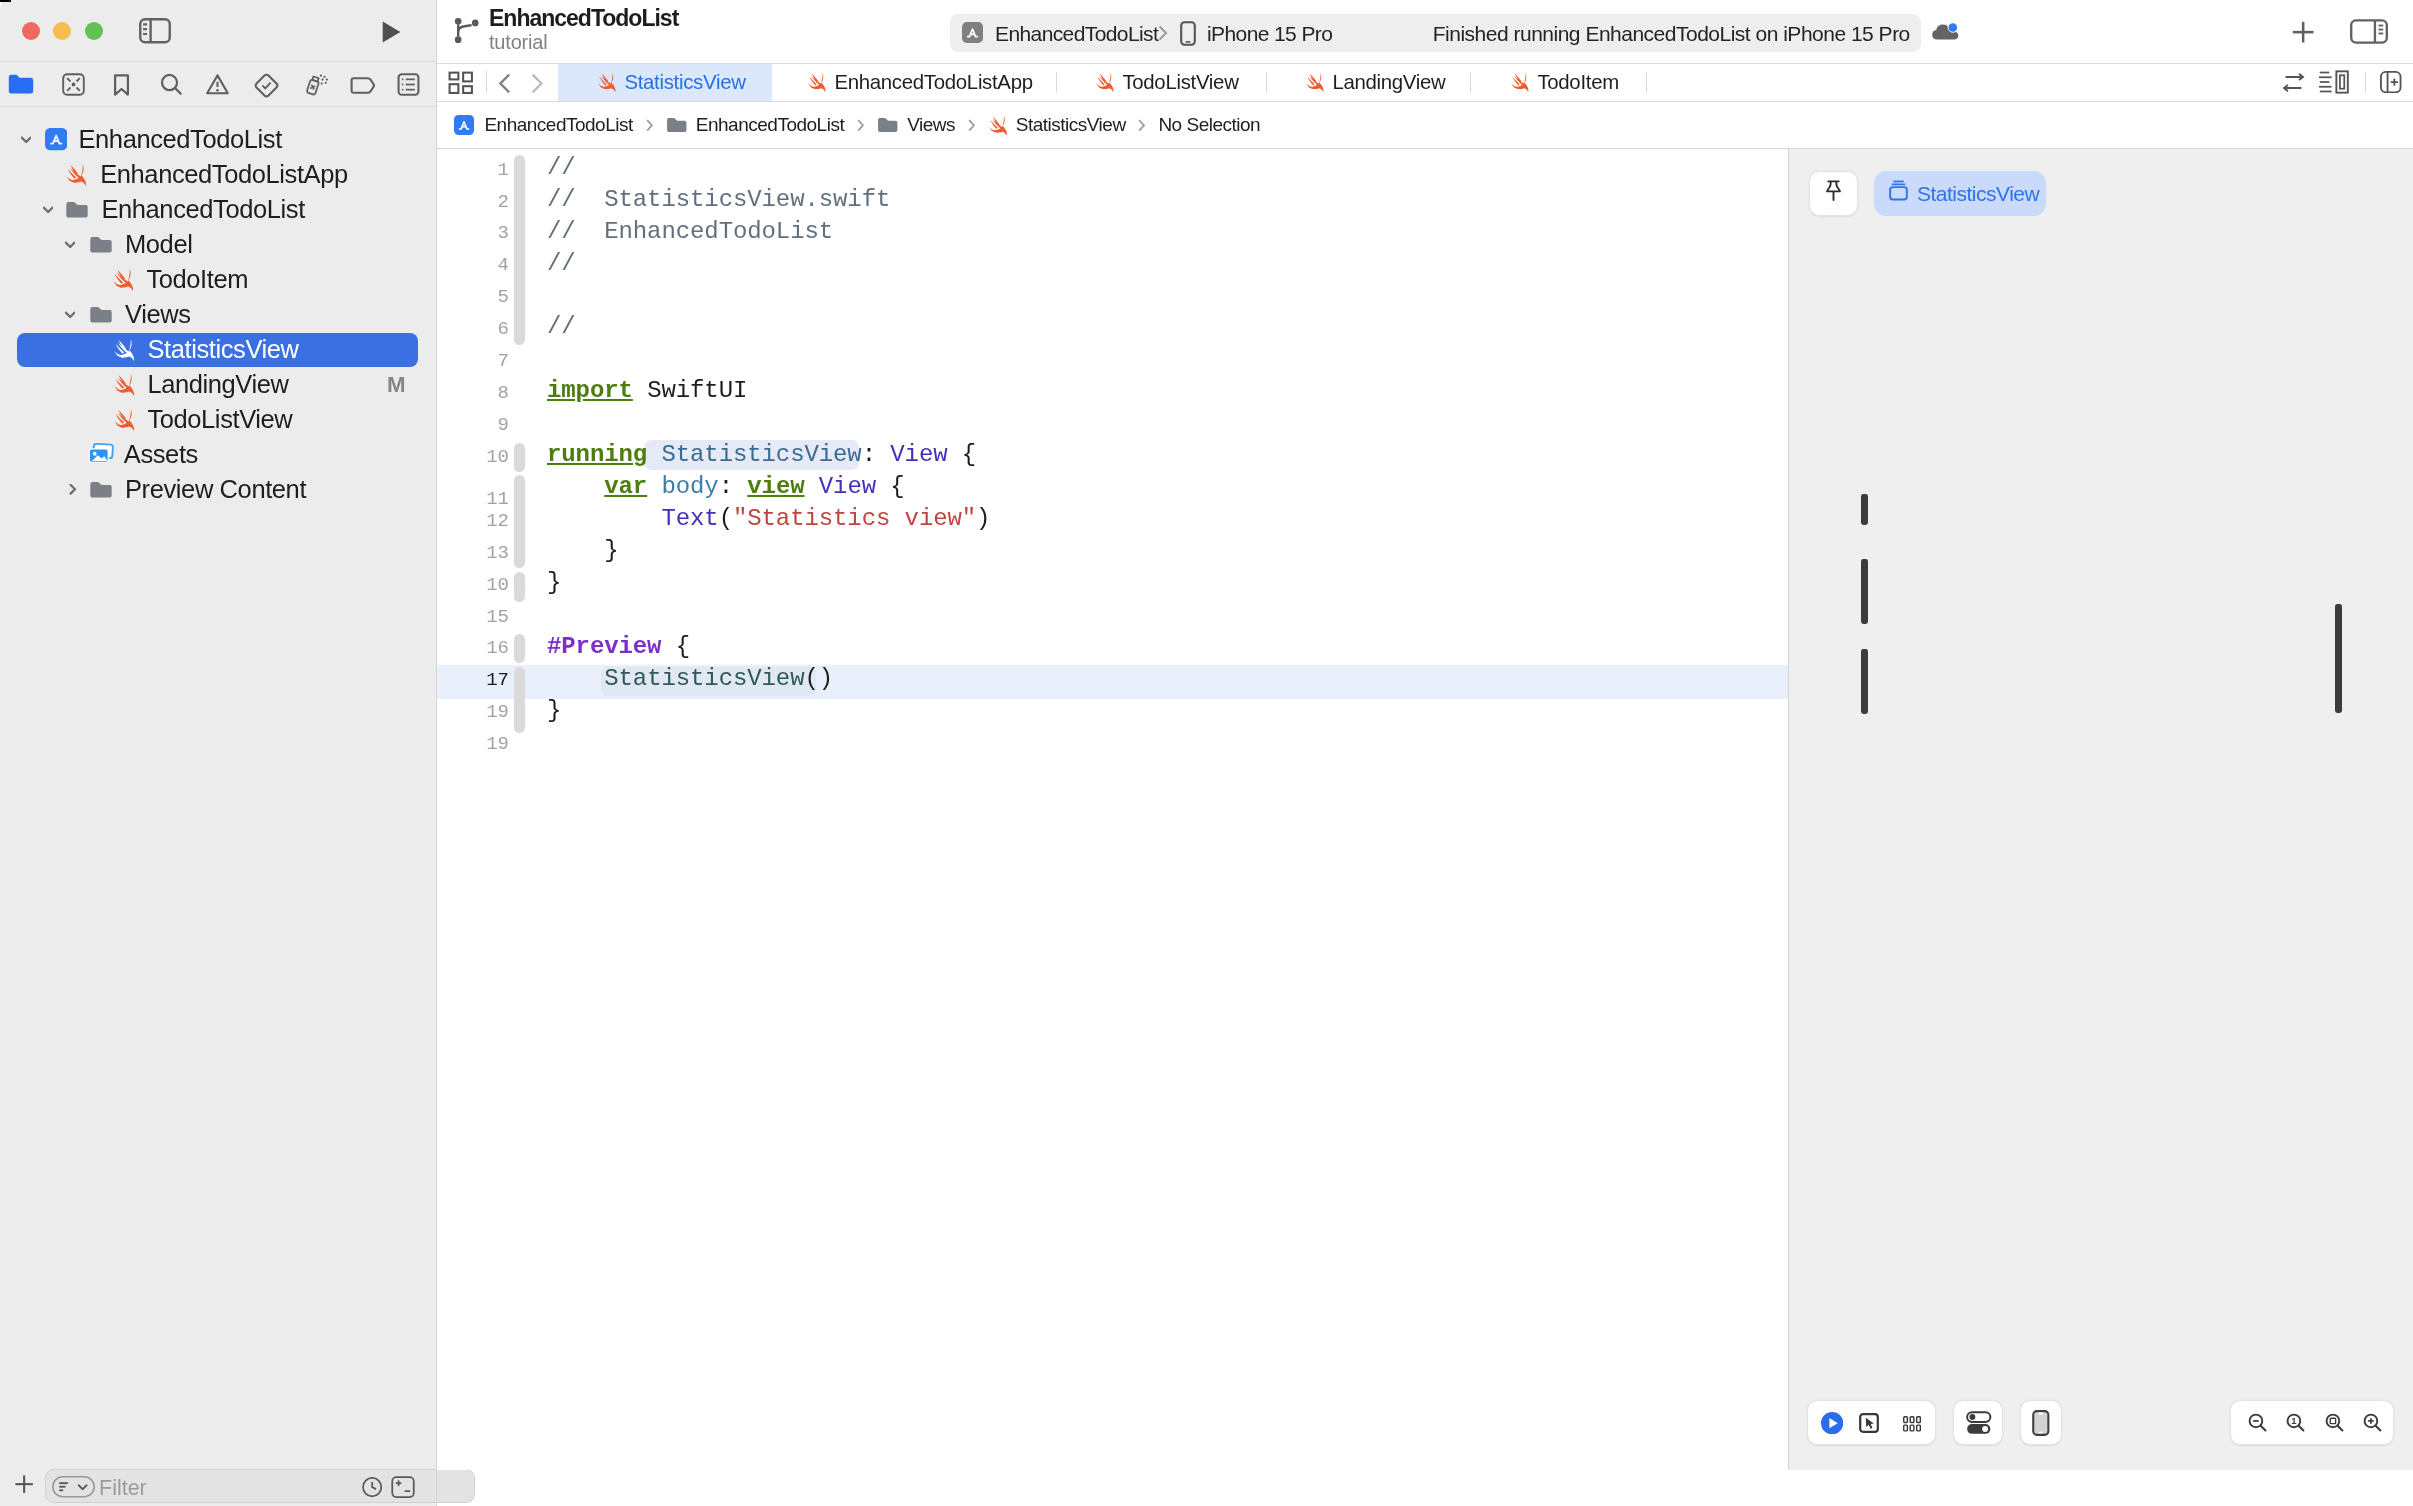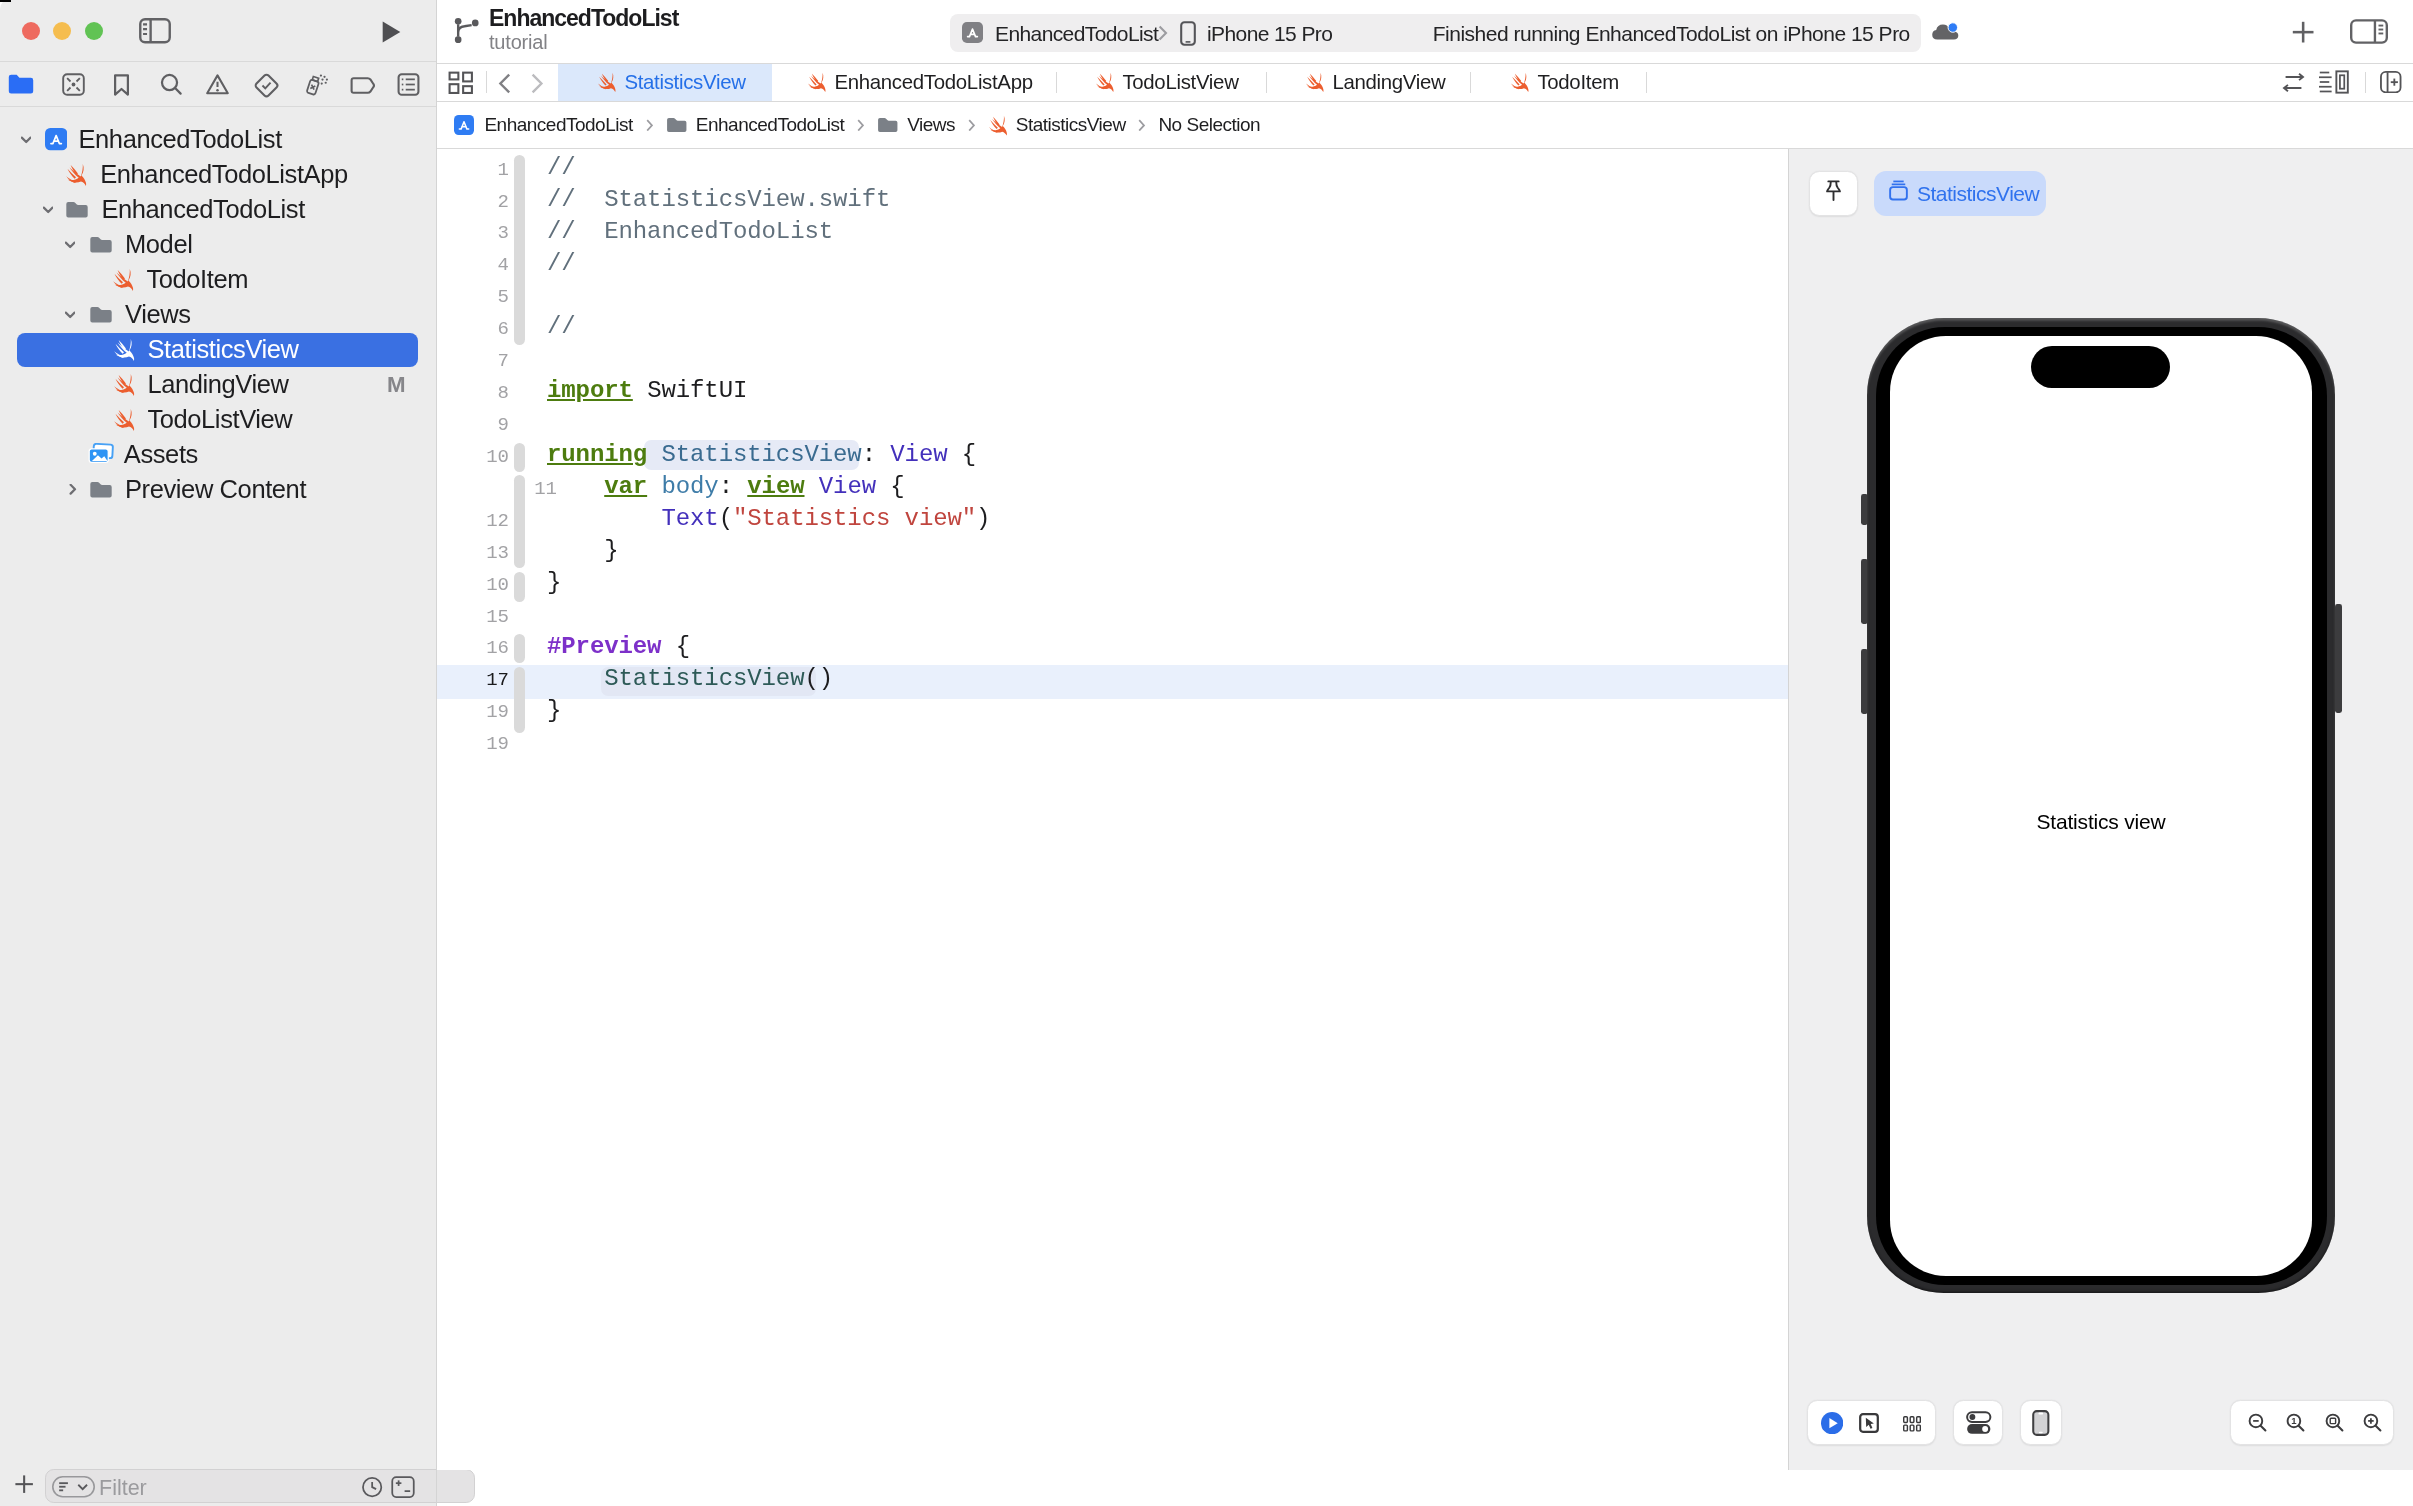--- a/index.html
+++ b/index.html
@@ -424,21 +424,21 @@
     <div class="ln" style="top:9.6px;">1</div>
     <div class="ln" style="top:42px;">2</div>
     <div class="ln" style="top:73px;">3</div>
     <div class="ln" style="top:105px;">4</div>
     <div class="ln" style="top:137px;">5</div>
     <div class="ln" style="top:169px;">6</div>
     <div class="ln" style="top:201px;">7</div>
     <div class="ln" style="top:233px;">8</div>
     <div class="ln" style="top:265px;">9</div>
     <div class="ln" style="top:297px;">10</div>
-    <div class="ln" style="top:329px;margin-left:48px;">11</div>
+    <div class="ln" style="top:339px;">11</div>
     <div class="ln" style="top:361px;">12</div>
     <div class="ln" style="top:393px;">13</div>
     <div class="ln" style="top:425px;">10</div>
     <div class="ln" style="top:457px;">15</div>
     <div class="ln" style="top:488px;">16</div>
     <div class="ln" style="top:520px; color:#1a1a1c;">17</div>
     <div class="ln" style="top:552px;">19</div>
     <div class="ln" style="top:584px;">19</div>
 
     <div class="cl" style="top:4.8px;"><span class="cmt">//</span></div>
@@ -470,26 +470,20 @@
       <line x1="4.5" y1="5.5" x2="21.5" y2="5.5" stroke="#3272ee" stroke-width="2.2"></line>
       <line x1="6.5" y1="1.8" x2="19.5" y2="1.8" stroke="#3272ee" stroke-width="2.2"></line>
     </svg>
     <div class="abs" style="left:128px; top:33px; font-size:21px; color:#2f72ee; letter-spacing:-0.5px;">StatisticsView</div>
 
     <div class="abs" style="left:72px; top:345px; width:7.2px; height:31px; background:#3c3c3e; border-radius:2.4px;"></div>
     <div class="abs" style="left:72px; top:410px; width:7.2px; height:65px; background:#3c3c3e; border-radius:2.4px;"></div>
     <div class="abs" style="left:72px; top:500px; width:7.2px; height:65px; background:#3c3c3e; border-radius:2.4px;"></div>
     <div class="abs" style="left:546px; top:455px; width:7.2px; height:109px; background:#3c3c3e; border-radius:2.4px;"></div>
 
-    <div class="abs" style="left:78px; top:169px; width:468px; height:975px; background:#2b2b2d; border-radius:77px; box-shadow:inset 0 2.4px 2.4px rgba(255,255,255,0.22), inset 0 -1.6px 2.4px rgba(0,0,0,0.45);">
-      <div class="abs" style="left:8.8px; top:8.8px; width:451px; height:958px; background:#000; border-radius:69px;"></div>
-      <div class="abs" style="left:23px; top:17.6px; width:422px; height:940px; background:#fff; border-radius:56px;"></div>
-      <div class="abs" style="left:164px; top:28px; width:139px; height:42px; background:#000; border-radius:21px;"></div>
-      <div class="abs" style="left:0px; top:492px; width:468px; text-align:center; font-size:21px; color:#000; letter-spacing:-0.2px;">Statistics view</div>
-    </div>
 
     <div class="cbtn" style="left:18.4px; top:1251px; width:129px; height:45px;"></div>
     <svg class="abs" style="left:32px; top:1263px;" width="22.3" height="22.3" viewBox="0 0 28 28">
       <circle cx="14" cy="14" r="14" fill="#2b6de8"></circle>
       <path d="M10.5 7.5 L21 14 L10.5 20.5 Z" fill="#fff"></path>
     </svg>
     <svg class="abs" style="left:70px; top:1264px;" width="20" height="20" viewBox="0 0 25 25">
       <rect x="1.5" y="1.5" width="22" height="22" rx="3.5" fill="none" stroke="#39393b" stroke-width="2.8"></rect>
       <path d="M8.5 6 L9 17.5 L12.2 14.8 L14.4 19.8 L16.8 18.7 L14.6 13.8 L18.6 13.2 Z" fill="#39393b"></path>
     </svg>

